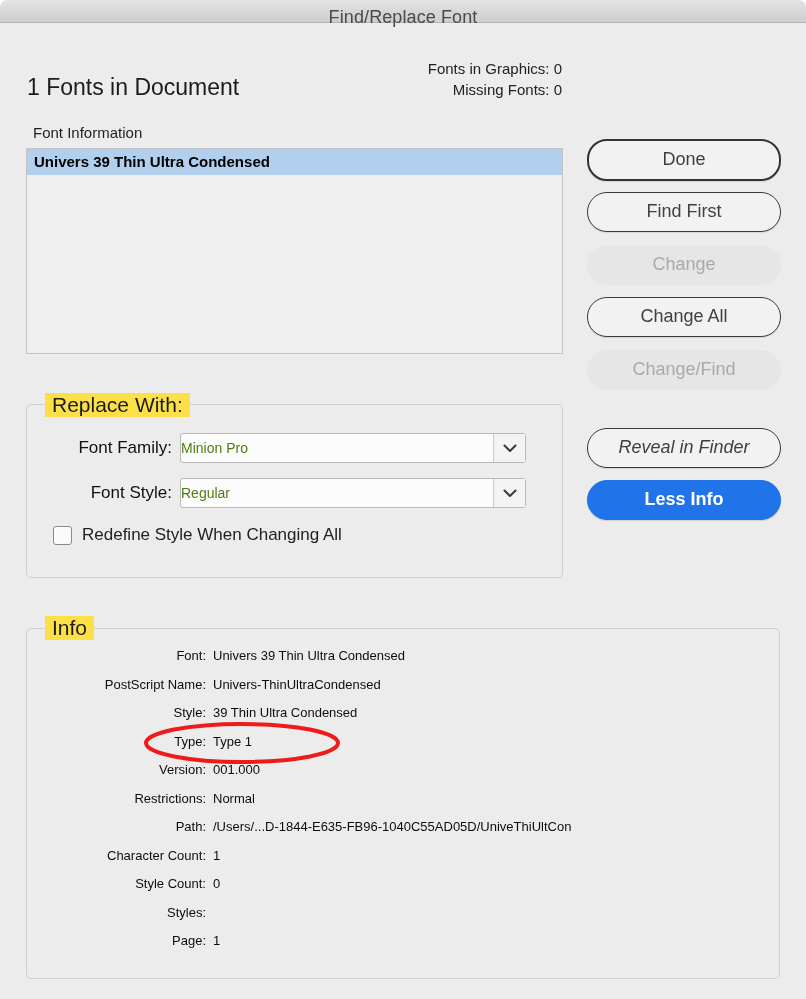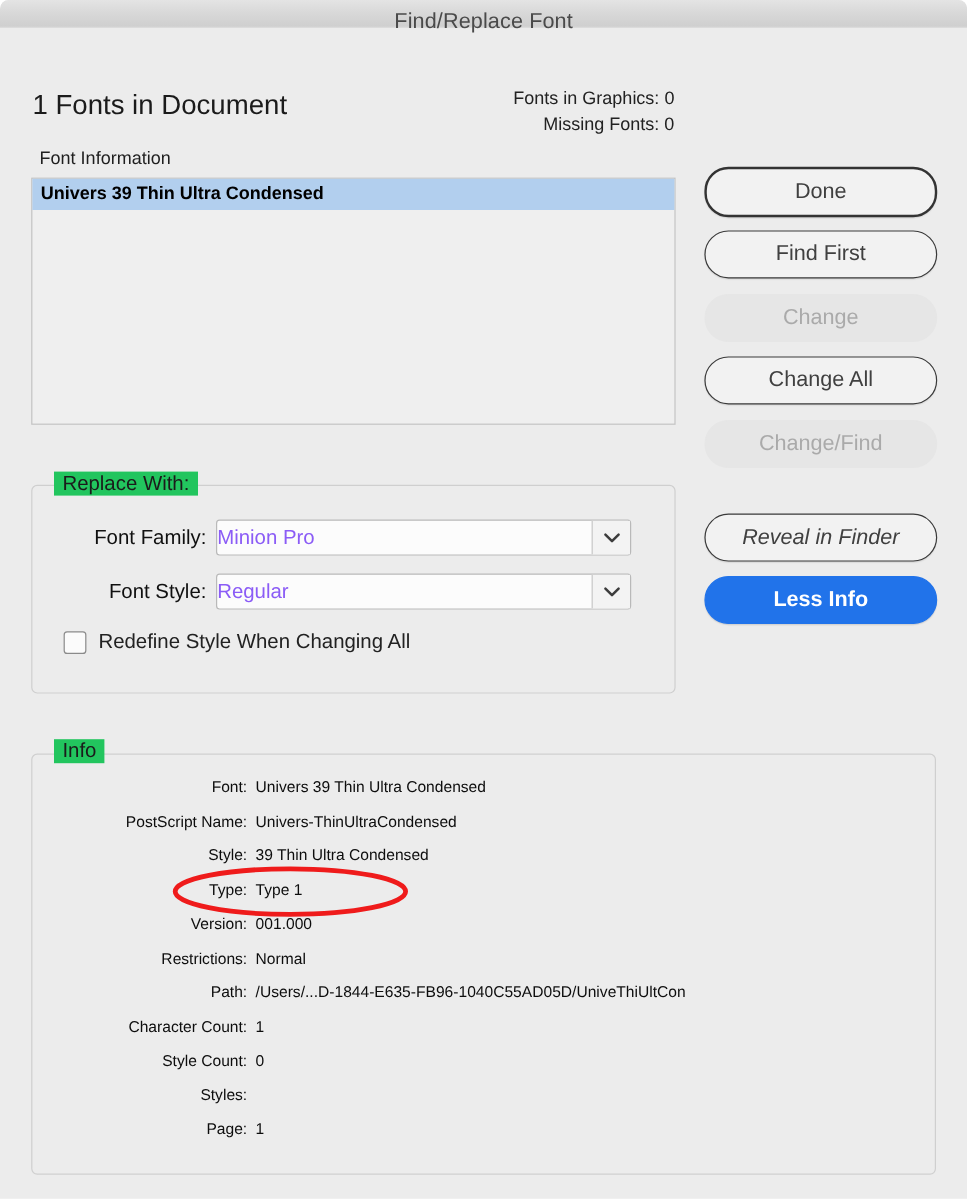--- a/index.html
+++ b/index.html
@@ -48,21 +48,21 @@
 
   
   #fonts-in-doc {
     position: absolute;
     left: 27px; top: 74px;
     font-size: 23px;
     color: #1b1b1b;
   }
   #counts {
     position: absolute;
-    right: 244px; top: 72px;
+    right: 244px; top: 58px;
     text-align: right;
     font-size: 15px;
     color: #222222;
     line-height: 21px;
   }
 
   
   #fontinfo-label {
     position: absolute;
     left: 33px; top: 124px;
@@ -93,23 +93,23 @@
 
   
   .groupbox {
     position: absolute;
     border: 1px solid #cfcfcf;
     border-radius: 5px;
     box-sizing: border-box;
   }
   .group-legend {
     position: absolute;
-    background: #22c55e;
+    background: #fde047;
     padding: 0 7px;
-    font-size: 17px;
+    font-size: 21px;
     color: #1b1b1b;
   }
 
   #replace-box {
     left: 26px; top: 404px;
     width: 537px;
     height: 174px;
   }
   #replace-legend { left: 45px; top: 393px; }
 
@@ -142,22 +142,22 @@
     display: flex;
     align-items: stretch;
   }
   #combo-family { left: 180px; top: 433px; }
   #combo-style  { left: 180px; top: 478px; }
 
   .combo-value {
     flex: 1 1 auto;
     line-height: 28px;
     padding-left: 0;
-    font-size: 17px;
-    color: #8b5cf6;
+    font-size: 14px;
+    color: #4d7c0f;
     overflow: hidden;
     white-space: nowrap;
   }
   .combo-arrow {
     flex: 0 0 31px;
     border-left: 1px solid #c9c9c9;
     background: #f3f3f3;
     display: flex;
     align-items: center;
     justify-content: center;

